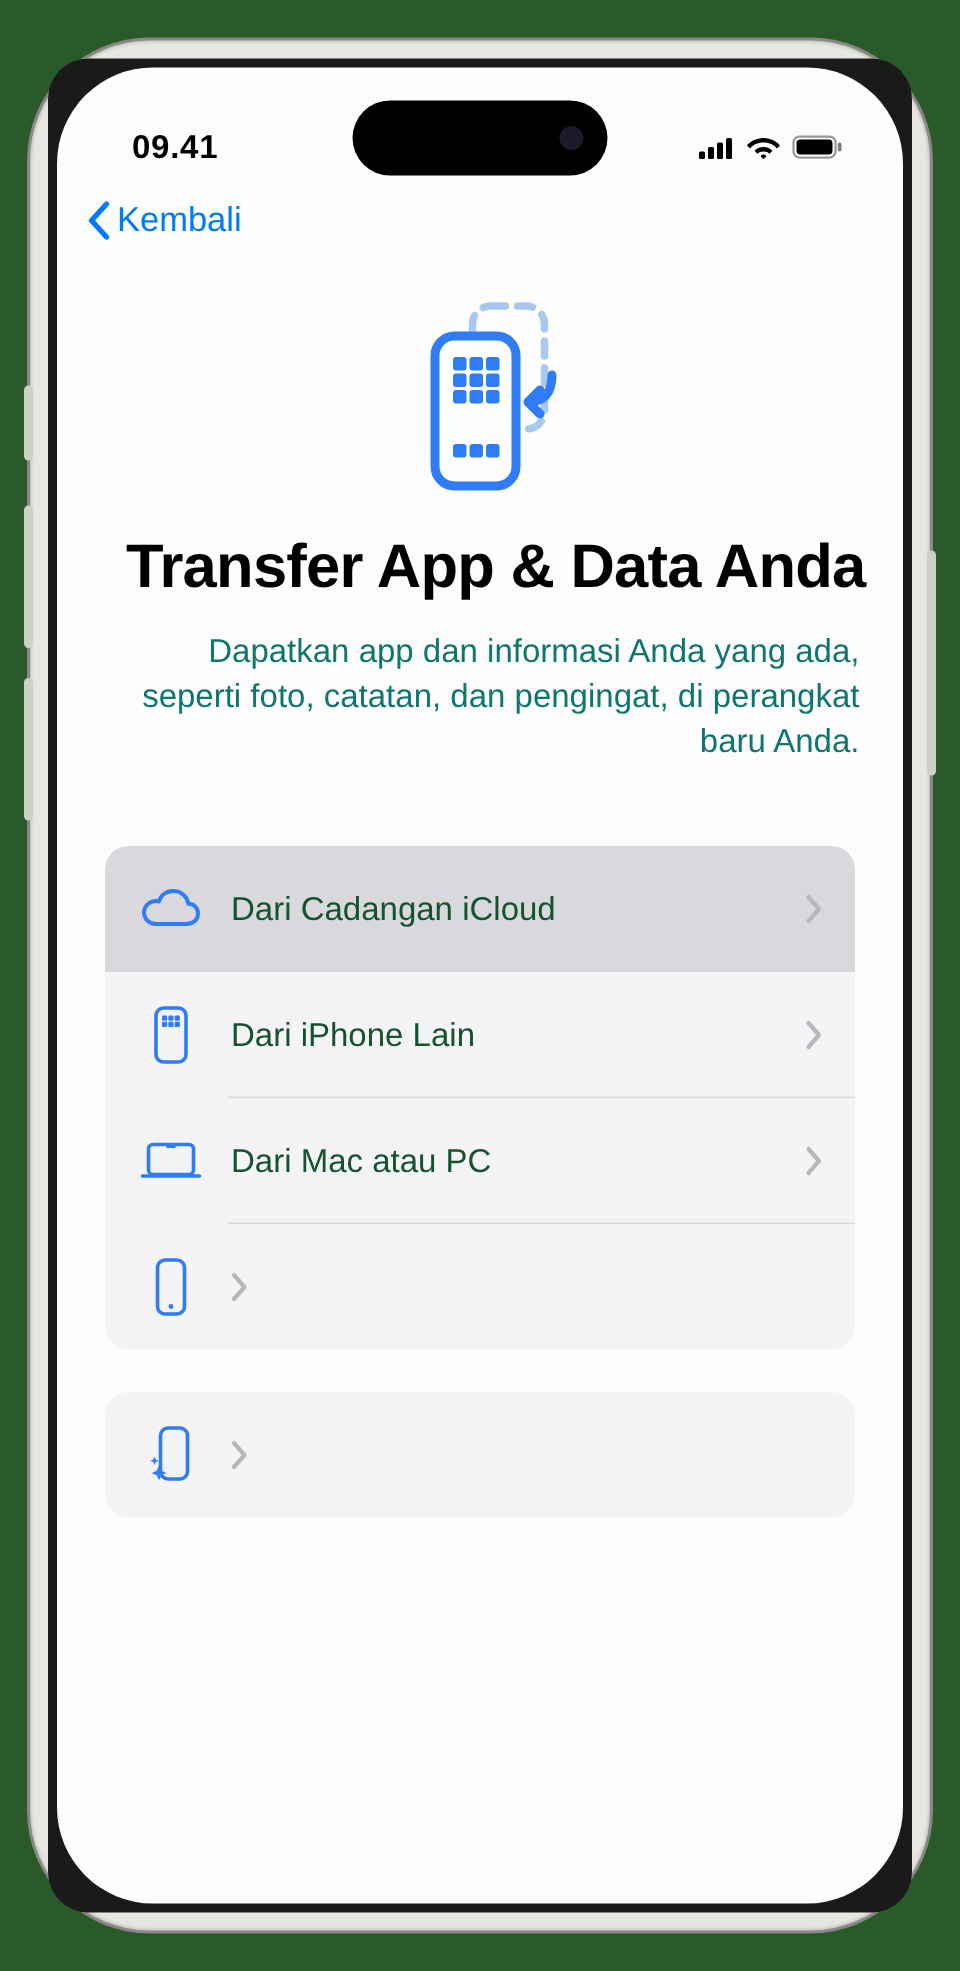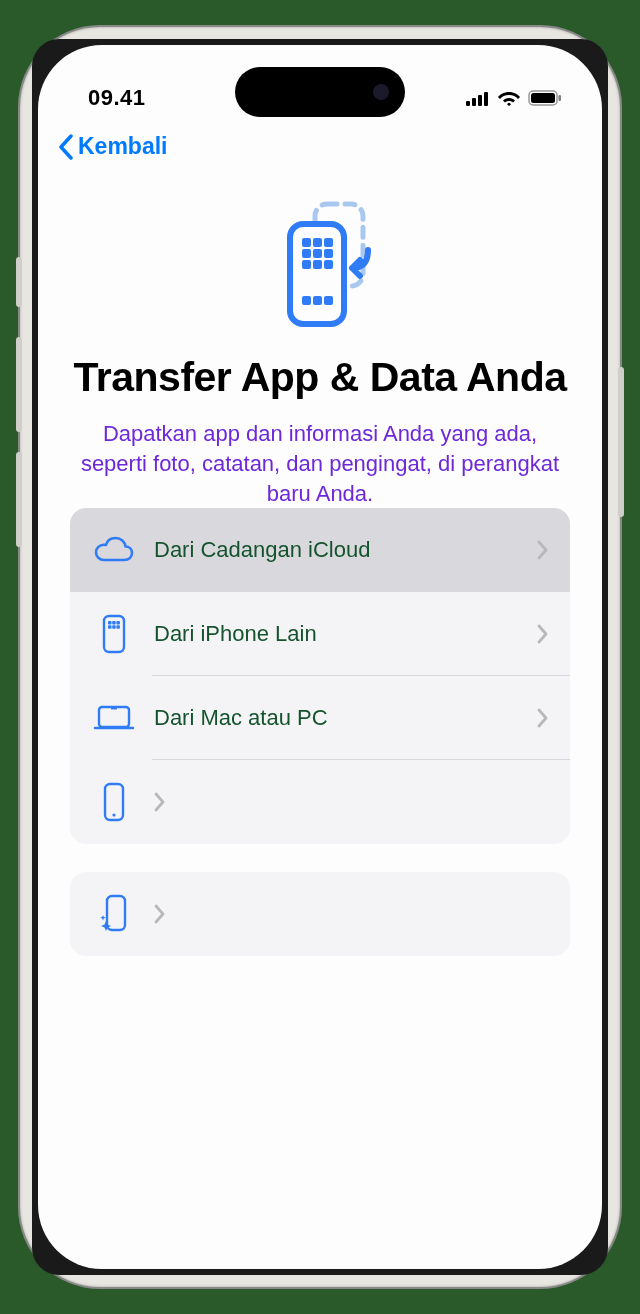--- a/index.html
+++ b/index.html
@@ -81,51 +81,51 @@
       display: flex;
       align-items: center;
       gap: 8px;
     }
     .status-right svg { display: block; }
 
     .nav-bar {
       padding: 8px 20px 0;
       display: flex;
       align-items: flex-end;
-      font-weight: bold;
     }
     .back-button {
       display: flex;
       align-items: center;
       color: #007aff;
       font-size: 23px;
       gap: 4px;
       cursor: pointer;
     }
     .content {
       padding: 40px 25px 0;
-      text-align: center;
+      text-align: right;
     }
     .hero-icon {
       margin: 0 auto 24px;
       width: 120px;
       height: 130px;
     }
     .title {
       font-size: 41px;
       font-weight: 700;
       line-height: 1.15;
       letter-spacing: -0.5px;
       margin-bottom: 18px;
       color: #000;
     }
     .subtitle {
       font-size: 22px;
       line-height: 1.35;
-      color: #6d28d9;
+      color: #0f766e;
+      margin-bottom: 56px;
       padding: 0 4px;
     }
     .list-group {
       background: #f4f4f6;
       border-radius: 16px;
       margin: 0 32px 28px;
       overflow: hidden;
     }
     .list-item {
       display: flex;

